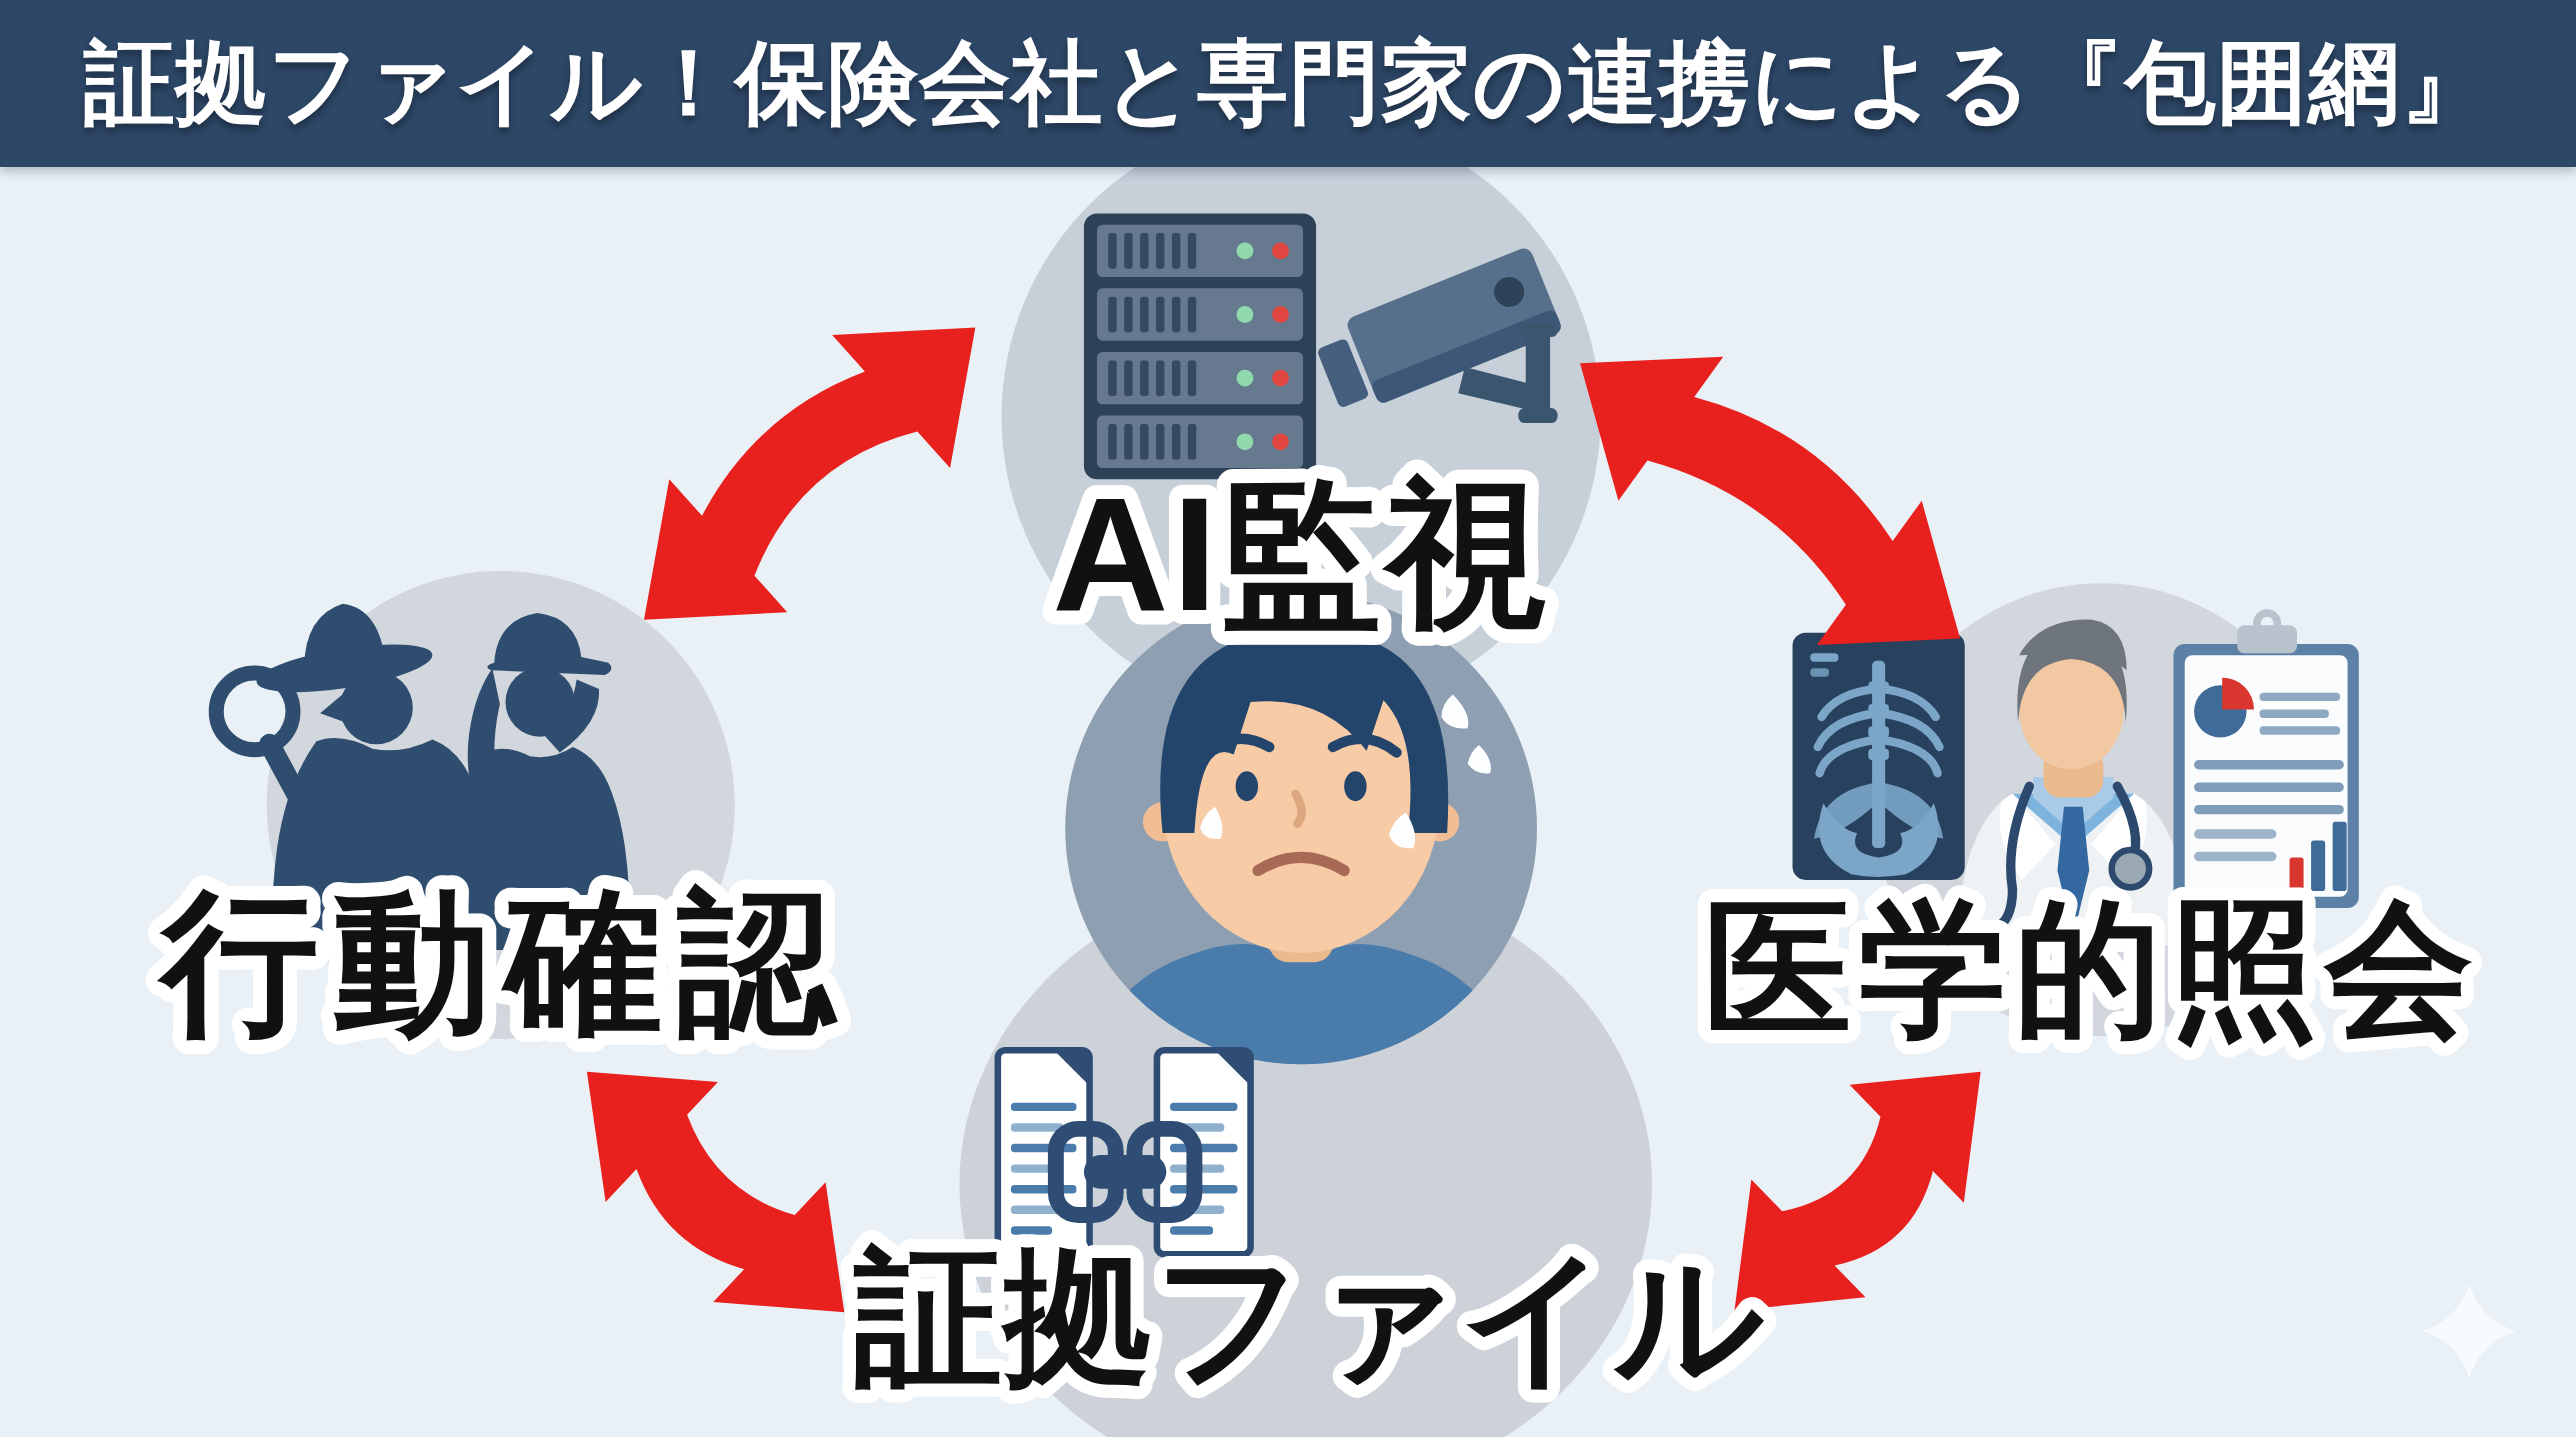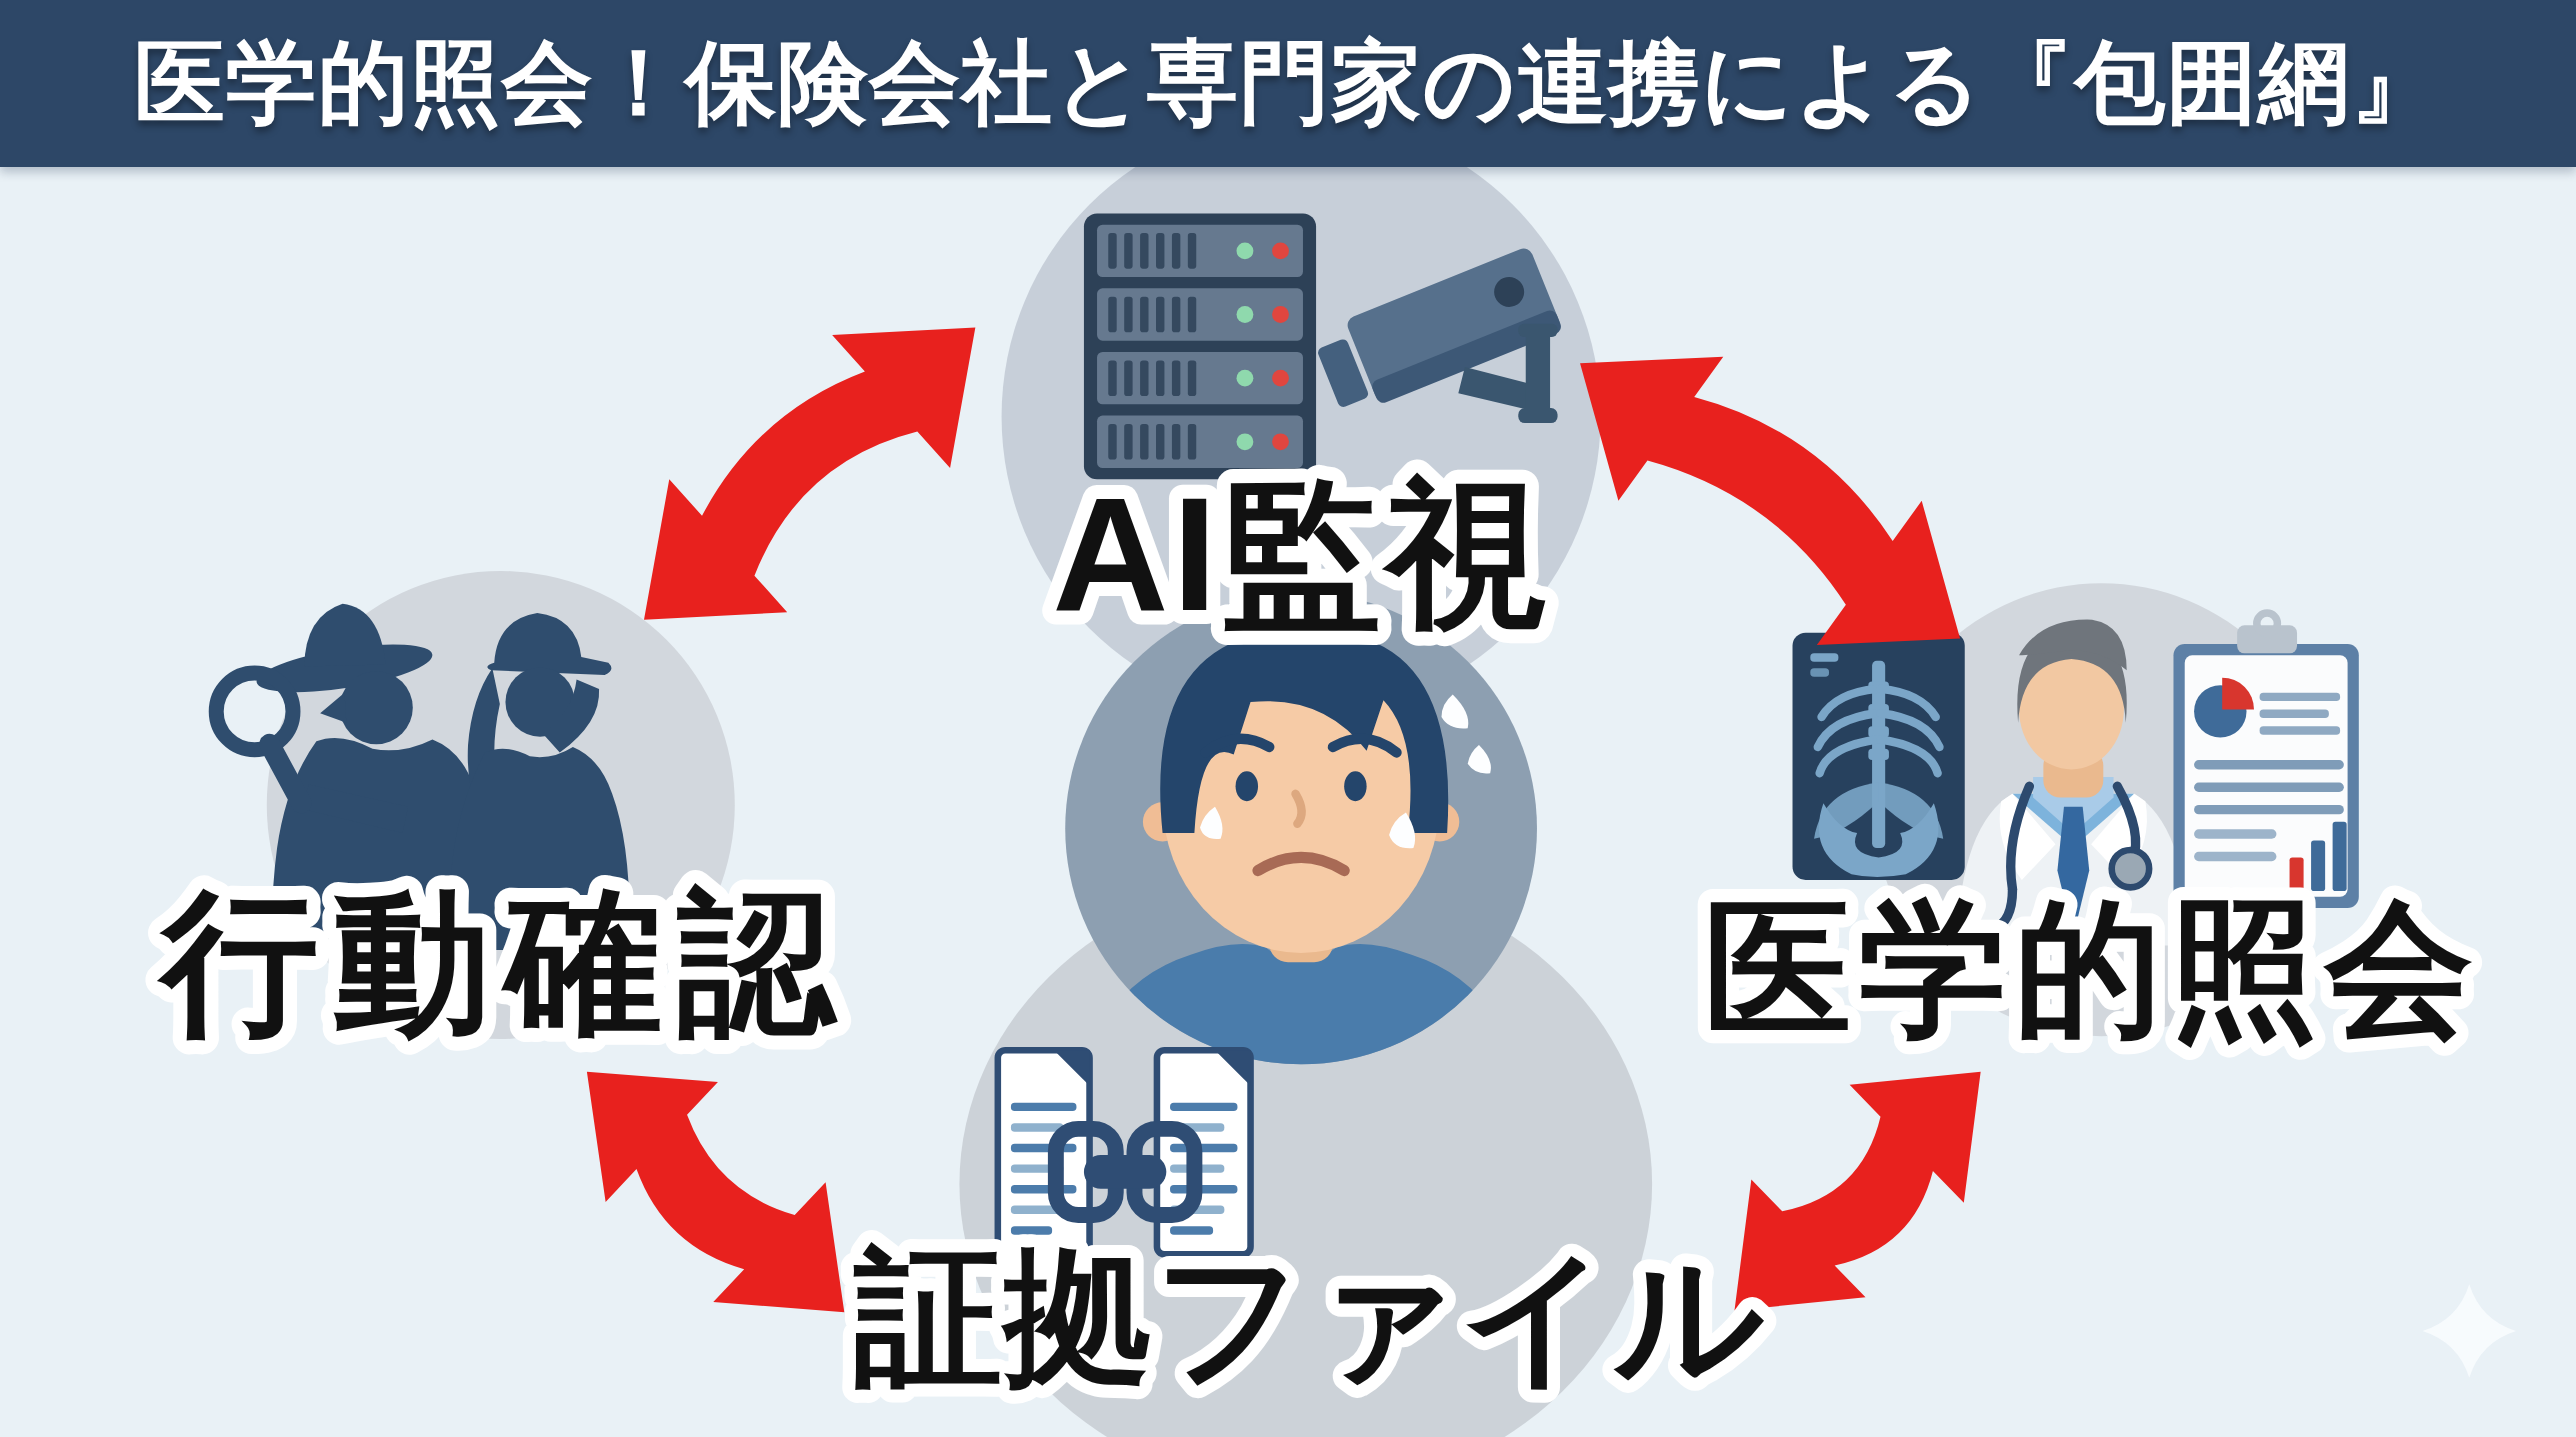--- a/index.html
+++ b/index.html
@@ -260,17 +260,17 @@
 
     <path fill="#f8fcfe" opacity="0.9" d="M 2638 1372 Q 2650 1410 2688 1422 Q 2650 1434 2638 1472 Q 2626 1434 2588 1422 Q 2626 1410 2638 1372 Z"></path>
 
     <text class="nlabel" x="1390" y="652" text-anchor="middle" font-size="172" letter-spacing="4" stroke-width="30">AI監視</text>
     <text class="nlabel" x="540" y="1086" text-anchor="middle" font-size="168" letter-spacing="16" stroke-width="30">行動確認</text>
     <text class="nlabel" x="2235" y="1090" text-anchor="middle" font-size="158" letter-spacing="8" stroke-width="28">医学的照会</text>
     <text class="nlabel" x="1400" y="1462" text-anchor="middle" font-size="158" letter-spacing="2" stroke-width="28">証拠ファイル</text>
   </svg>
 
   <div class="title-bar">
-    <div class="title-text">医学的照会！保険会社と専門家の連携による『包囲網』</div>
+    <div class="title-text">証拠ファイル！保険会社と専門家の連携による『包囲網』</div>
   </div>
 
 </div>
 
 
 </body></html>

